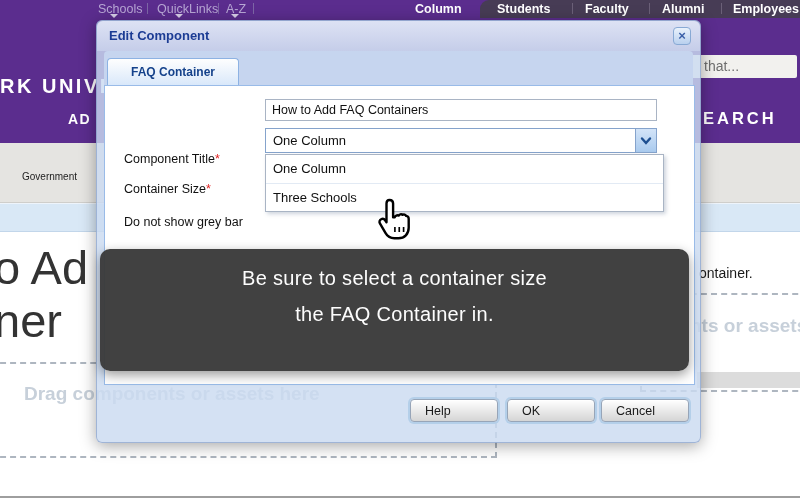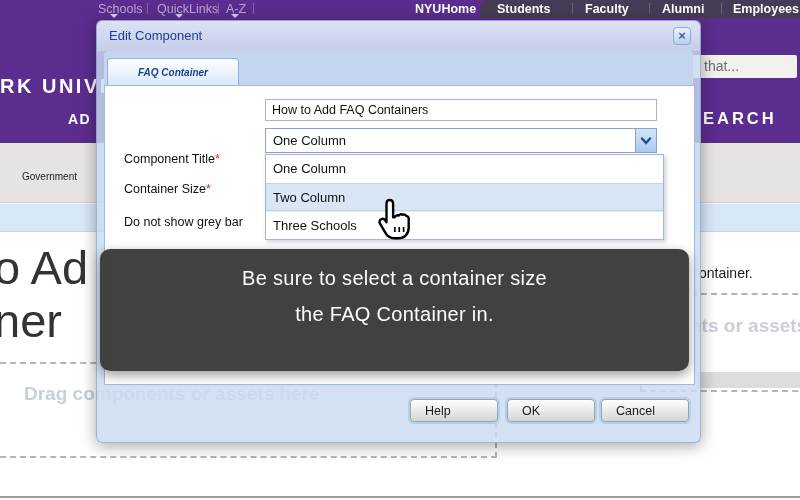--- a/index.html
+++ b/index.html
@@ -40,30 +40,30 @@
   .grey-bar-comp { position:absolute; left:697px; top:372px; width:103px; height:16px; background:#dcdcdc; }
   .bottom-line { position:absolute; left:0; top:496px; width:800px; height:2px; background:#9e9e9e; }
 
   
   .window { position:absolute; left:96px; top:20px; width:605px; height:423px;
             background:rgba(203,218,240,0.82); border:1px solid rgba(125,150,195,0.6);
             border-radius:6px; box-shadow:0 3px 16px rgba(0,0,0,0.35); z-index:5; }
   .titlebar { position:absolute; left:0; top:0; right:0; height:30px;
               background:linear-gradient(#dde2f4,#c5cde9);
               border-top-left-radius:6px; border-top-right-radius:6px;
-              color:#1c3c94; font-size:13px; font-weight:normal; line-height:30px; padding-left:12px; }
+              color:#1c3c94; font-size:13px; font-weight:bold; line-height:30px; padding-left:12px; }
   .close-btn { position:absolute; right:9px; top:6px; width:18px; height:18px; border-radius:4px;
                background:linear-gradient(#eaf2fc,#b9d0ee); border:1px solid #88a9d4;
                color:#3a5fa8; font-size:13px; font-weight:bold; line-height:16px; text-align:center; cursor:pointer; }
   .tabstrip { position:absolute; left:7px; top:30px; right:7px; height:34px; background:#c6d5ef;
               border-top-left-radius:4px; border-top-right-radius:4px; }
   .tab { position:absolute; left:10px; top:37px; width:132px; height:27px;
          background:linear-gradient(#fefefe,#d9e8fa); border:1px solid #8db2e3; border-bottom:none;
          border-top-left-radius:4px; border-top-right-radius:4px;
-         color:#15428b; font-size:10px; font-weight:bold; text-align:center; line-height:27px;font-style:italic; }
+         color:#15428b; font-size:12px; font-weight:bold; text-align:center; line-height:27px; }
   .dlg-body { position:absolute; left:7px; top:64px; width:591px; height:300px;
               background:#ffffff; border:1px solid #99bbe8; }
 
   .fld-label { position:absolute; font-size:12.5px; color:#111111; white-space:nowrap;margin-top:48px; }
   .req { color:#e02020; }
   .text-input { position:absolute; left:168px; top:78px; width:392px; height:22px;
                 border:1px solid #a9b4c4; background:#ffffff; font-family:"Liberation Sans",sans-serif;
                 font-size:12.5px; color:#111; padding:0 6px; }
   .combo { position:absolute; left:168px; top:107px; width:392px; height:25px;
            border:1px solid #85a3cc; background:#ffffff; }
@@ -99,21 +99,21 @@
 <div class="page">
 
   <div class="topbar">
     <div class="topbar-dark"></div>
     <span class="tb-item" style="left:98px">Schools</span>
     <div class="tb-sep" style="left:147px"></div>
     <span class="tb-item" style="left:157px">QuickLinks</span>
     <div class="tb-sep" style="left:218px"></div>
     <span class="tb-item" style="left:226px">A-Z</span>
     <div class="tb-sep" style="left:253px"></div>
-    <span class="tb-item white" style="left:415px">NYUHome</span>
+    <span class="tb-item white" style="left:415px">Column</span>
     <span class="tb-item white" style="left:497px">Students</span>
     <div class="tb-sep dark" style="left:572px"></div>
     <span class="tb-item white" style="left:585px">Faculty</span>
     <div class="tb-sep dark" style="left:649px"></div>
     <span class="tb-item white" style="left:662px">Alumni</span>
     <div class="tb-sep dark" style="left:721px"></div>
     <span class="tb-item white" style="left:733px">Employees</span>
     <div class="tb-caret" style="left:110px"></div>
     <div class="tb-caret" style="left:175px"></div>
     <div class="tb-caret" style="left:231px"></div>
@@ -169,21 +169,20 @@
       <svg width="12" height="10" viewBox="0 0 12 10">
         <path d="M2 2.5 L6 7 L10 2.5" stroke="#1d4f91" stroke-width="2.4" fill="none" stroke-linecap="round"></path>
       </svg>
     </div>
   </div>
 
   <span class="fld-label" style="left:27px; top:146px">Do not show grey bar</span>
 
   <div class="dd-list">
     <div class="dd-opt">One Column</div>
-    <div class="dd-opt selected">Two Column</div>
     <div class="dd-opt">Three Schools</div>
   </div>
 
   <svg class="cursor-icon" viewBox="0 0 28 32">
     <path d="M11 2 C12.4 2 13.4 3 13.4 4.4 L13.4 13.5 L14.5 13.5 C14.8 12.4 16.1 11.9 17.1 12.4 C17.5 11.5 18.9 11.2 19.7 11.9 C20.5 11.4 21.7 11.7 22.1 12.6 C23.1 12.7 23.8 13.5 23.8 14.5 L23.8 20.5 C23.8 24.6 21 27.5 17 27.5 L14.2 27.5 C11.8 27.5 9.6 26.2 8.4 24.1 L4.6 17.6 C4 16.6 4.4 15.3 5.4 14.8 C6.3 14.3 7.5 14.6 8.1 15.5 L9 16.8 L9 4.4 C9 3 9.8 2 11 2 Z" fill="#ffffff" stroke="#000000" stroke-width="1.6" stroke-linejoin="round"></path>
     <path d="M14.6 20 v3.4 M17.5 20 v3.4 M20.4 20 v3.4" stroke="#000000" stroke-width="1.1" fill="none"></path>
   </svg>
 
   <button class="dlg-btn btn-help">Help</button>
   <button class="dlg-btn btn-ok">OK</button>

